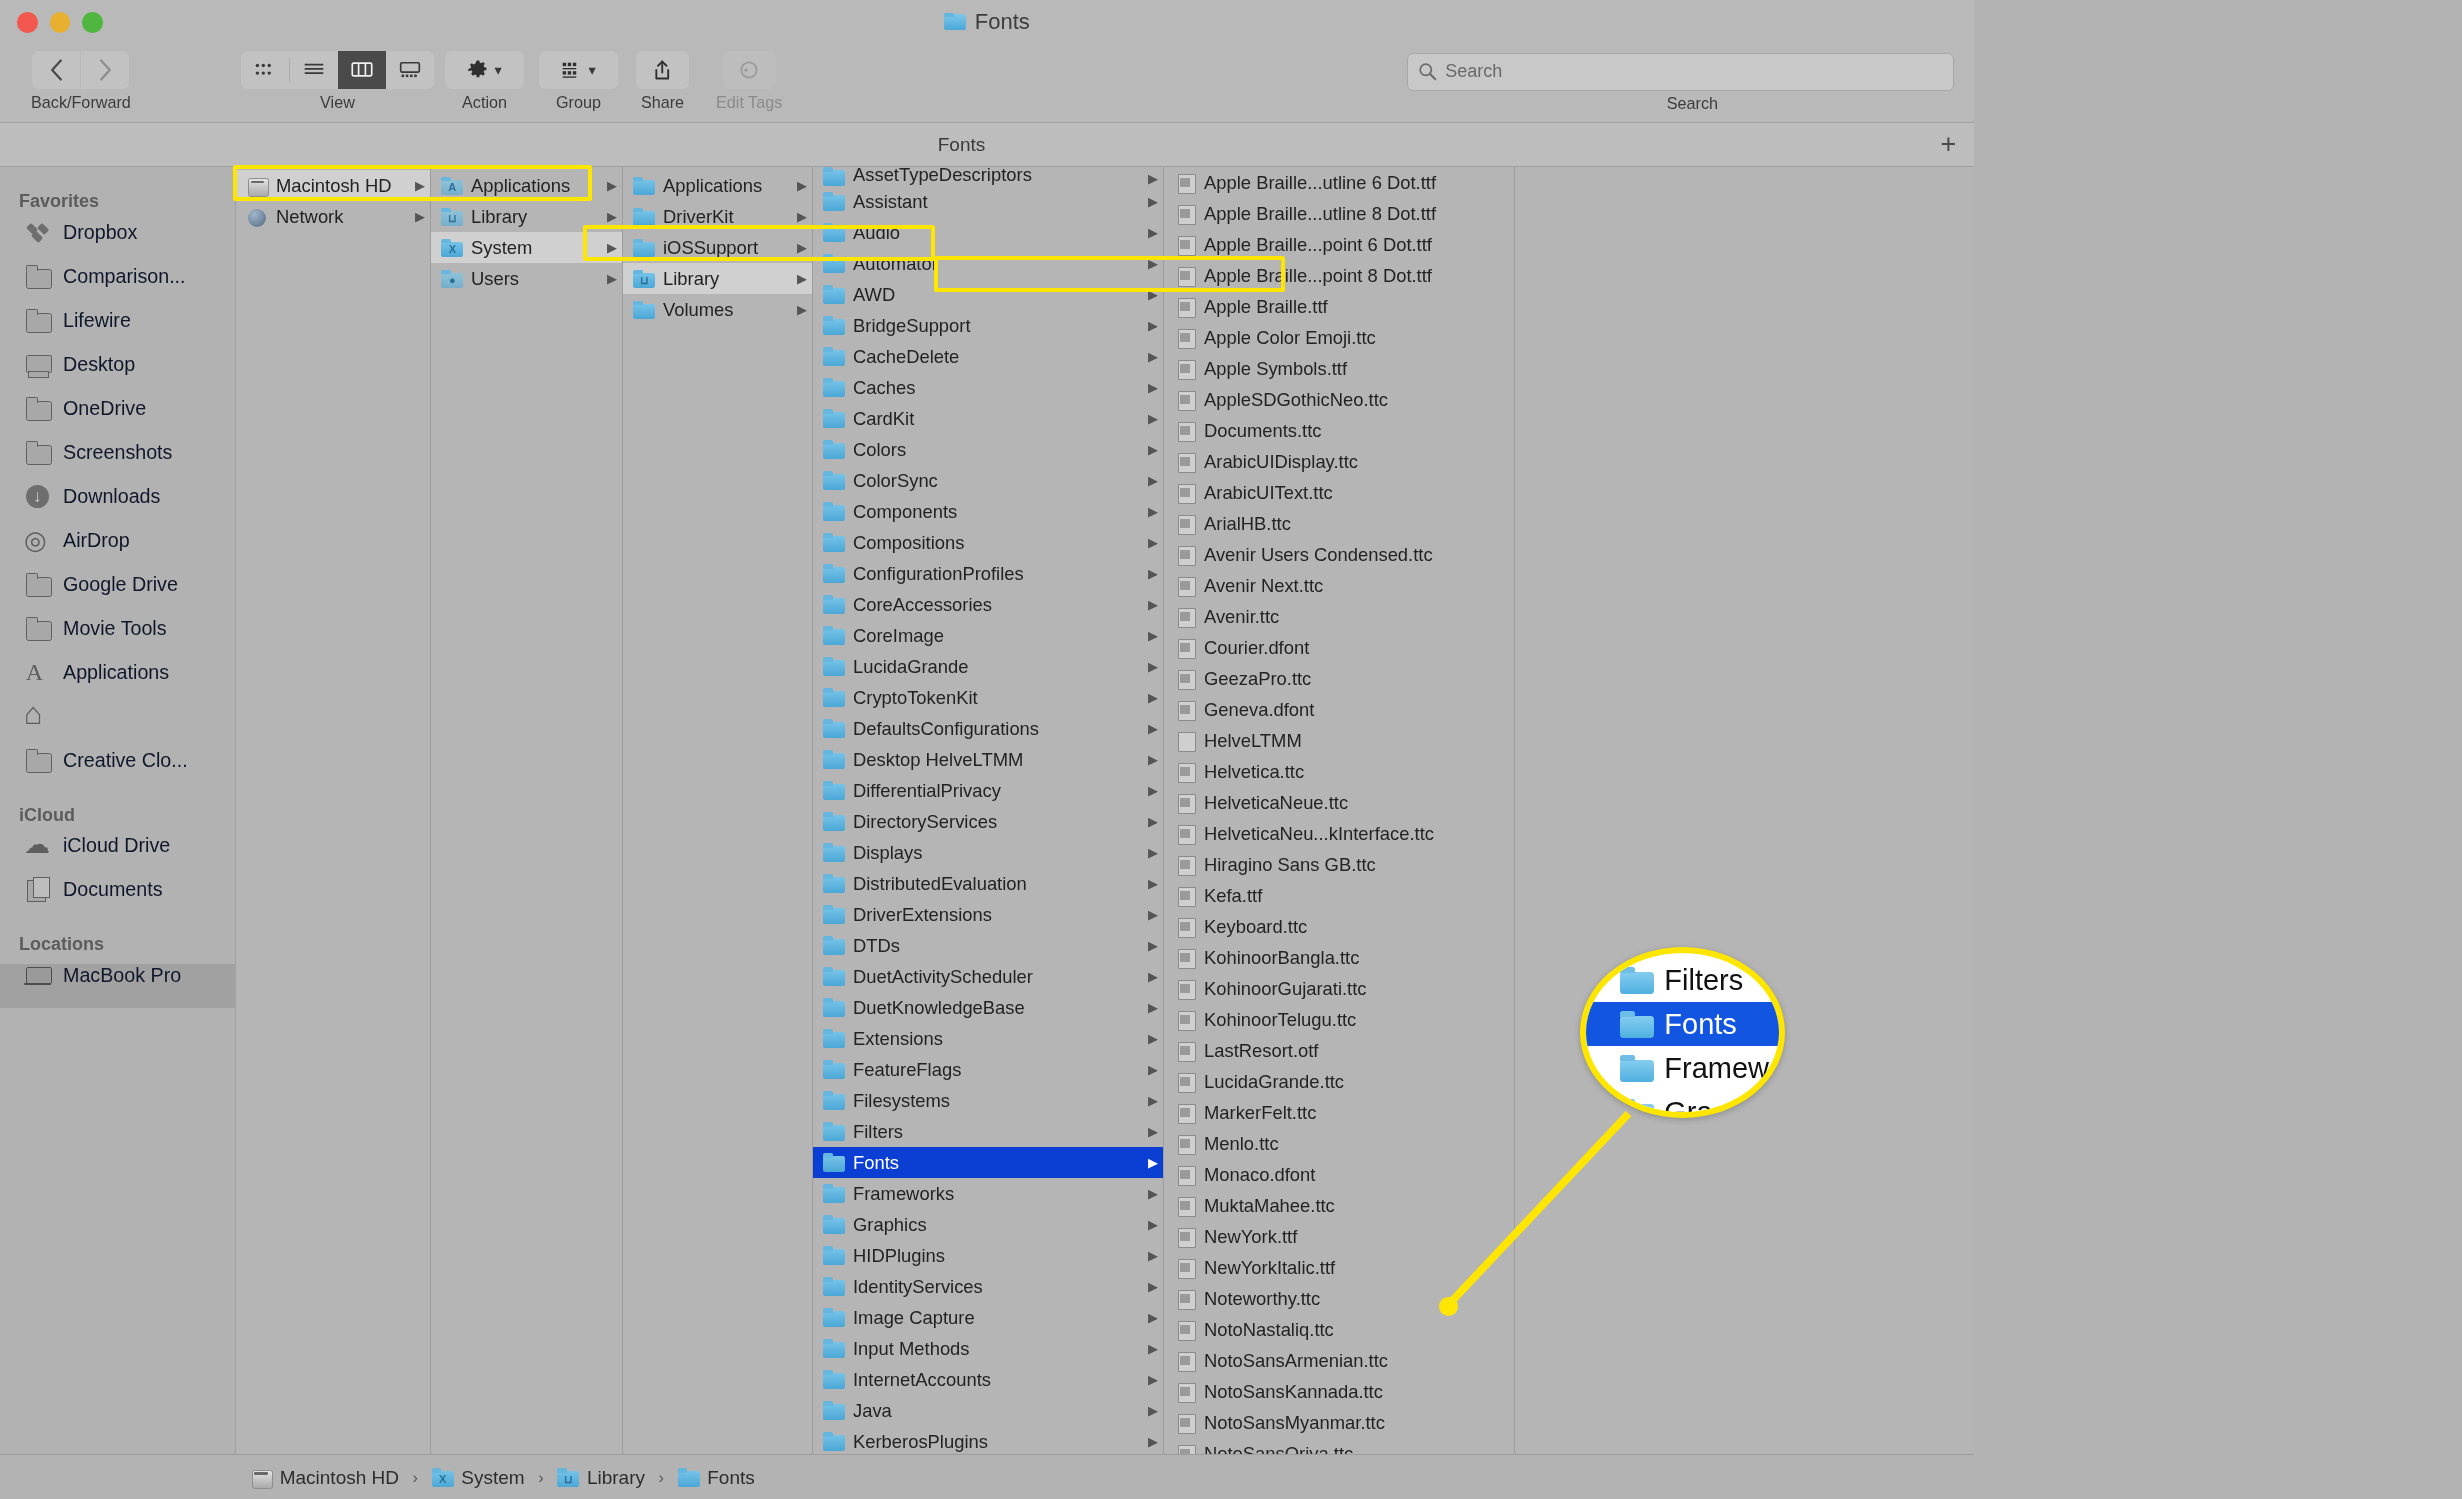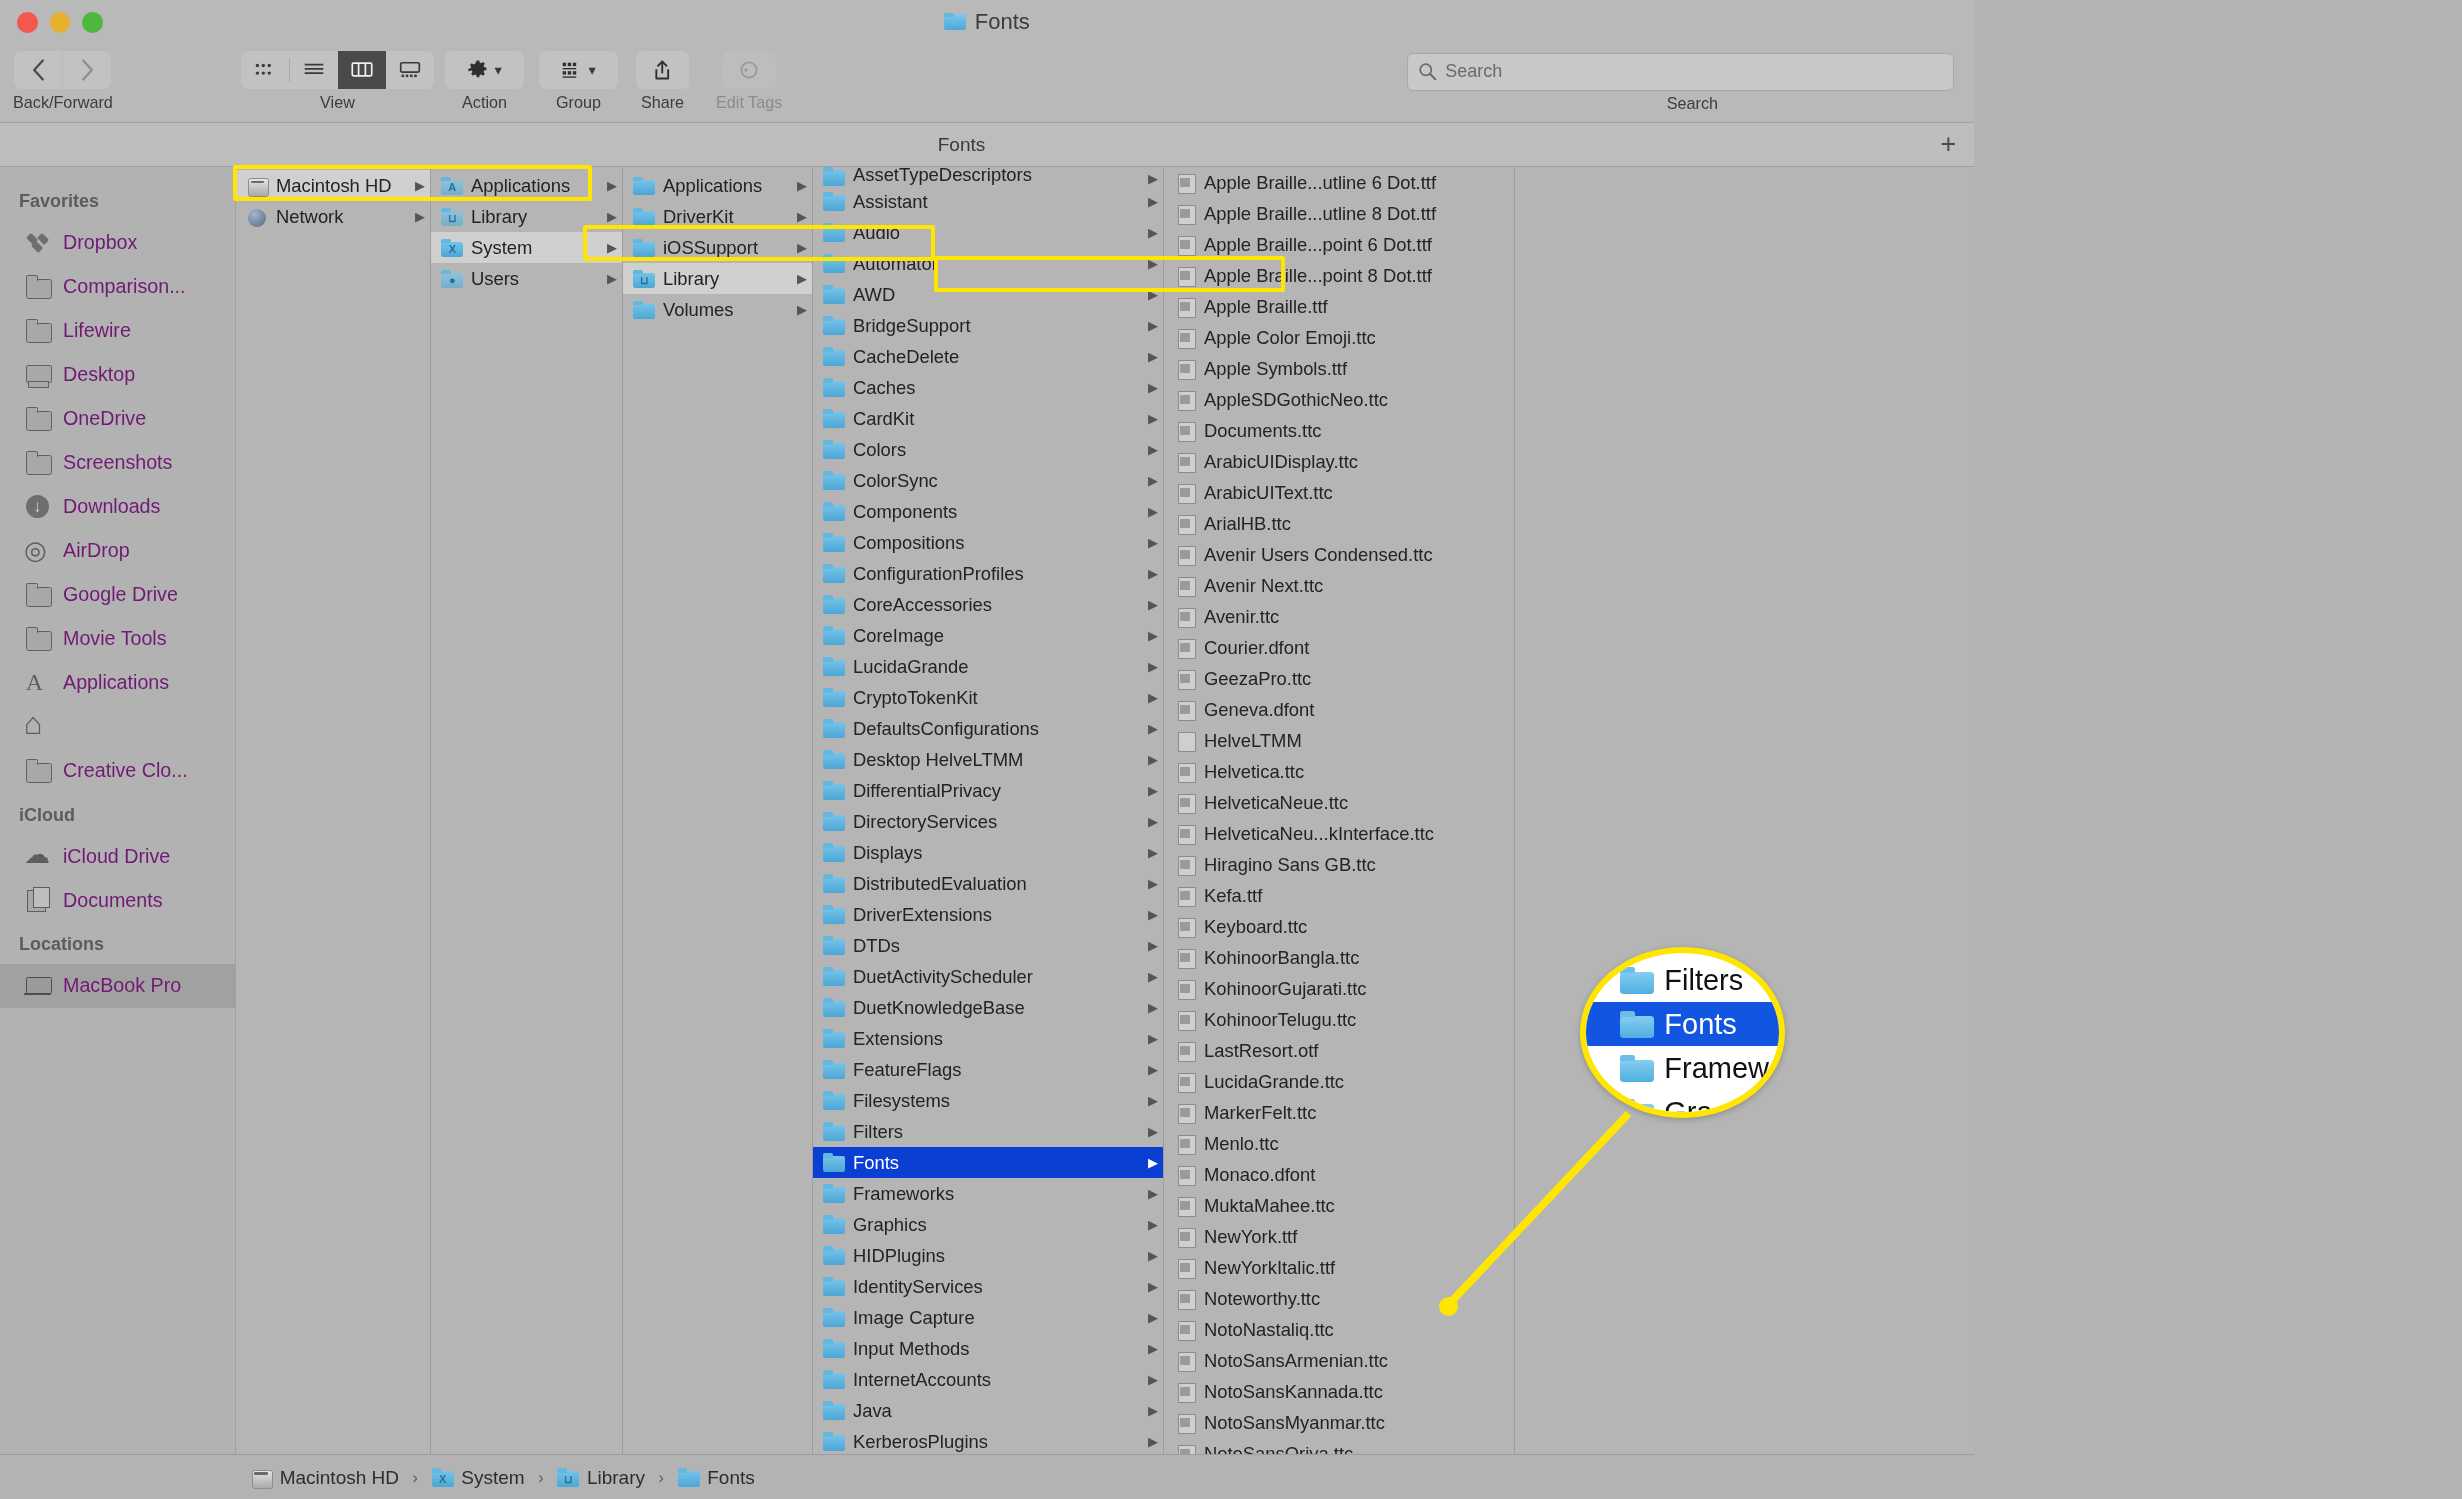--- a/index.html
+++ b/index.html
@@ -138,22 +138,22 @@
     background: #b2b2b2;
     border-right: 0.9px solid #a0a0a0;
     padding-top: 12px;
     overflow: hidden;
   }
   .sb-section {
     font-size: 18px; color: #5c5c5c; font-weight: 700;
     padding: 12px 0 8.5px 19px;
   }
   .sb-item {
-    height: 44px; display: flex; align-items: center; gap: 12px;
-    padding-left: 24px; font-size: 19.7px; color: #701a75;
+    height: 44px; display: flex; gap: 12px;
+    padding-left: 24px; font-size: 19.7px; color: #0f172a;
   }
   .sb-item.active { background: #a1a1a1; }
   .sb-ico { width: 27px; height: 24px; flex: none; position: relative; }
 
   .f-folder::before {
     content:""; position:absolute; left:1.7px; top:4.3px;
     width:24px; height:18px; border-radius:2.6px;
     background:#a8a8a8; border:1.3px solid #616161;
   }
   .f-folder::after {
@@ -378,21 +378,21 @@
       <div class="light green"></div>
     </div>
     <div class="title-center">
       <span class="title-folder-icon"></span>
       <span>Fonts</span>
     </div>
   </div>
 
   <div class="toolbar">
 
-    <div class="tb-group" style="left:13px; top:6.8px;">
+    <div class="tb-group" style="left:31px; top:6.8px;">
       <div class="tb-row">
         <div class="navbtn left">
           <svg width="19" height="26" viewBox="0 0 22 30">
               <path d="M16 4 L6 15 L16 26" stroke="#4a4a4a" stroke-width="2.6" fill="none" stroke-linecap="round" stroke-linejoin="round"></path>
             </svg>
         </div>
         <div class="navsep"></div>
         <div class="navbtn right">
           <svg width="19" height="26" viewBox="0 0 22 30">
               <path d="M6 4 L16 15 L6 26" stroke="#8d8d8d" stroke-width="2.6" fill="none" stroke-linecap="round" stroke-linejoin="round"></path>

